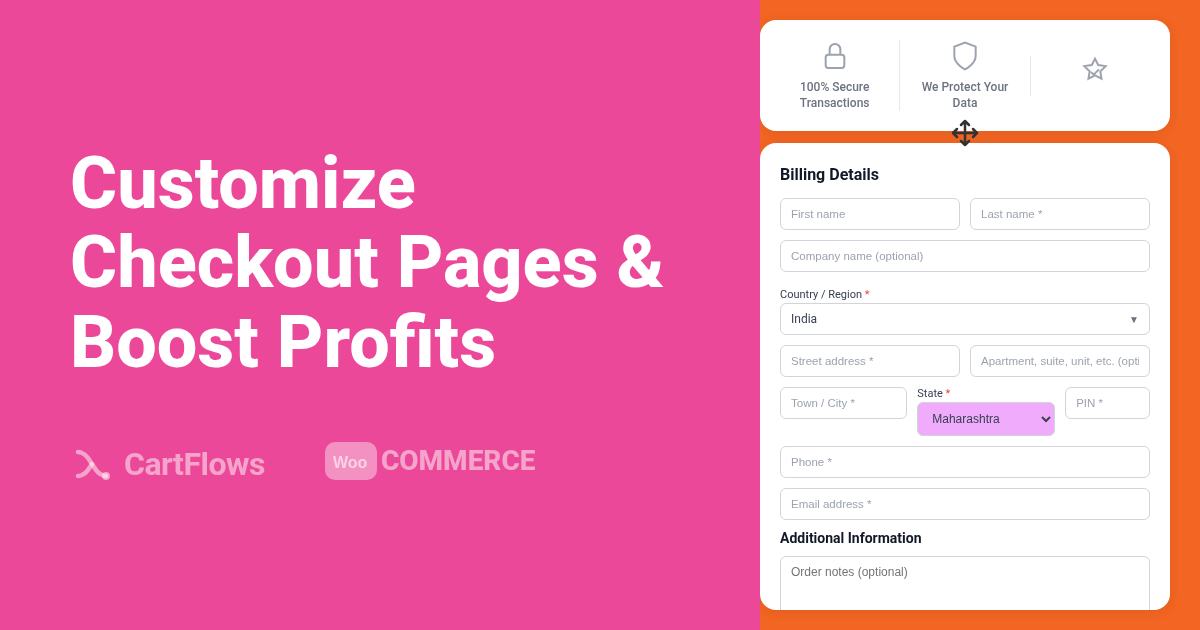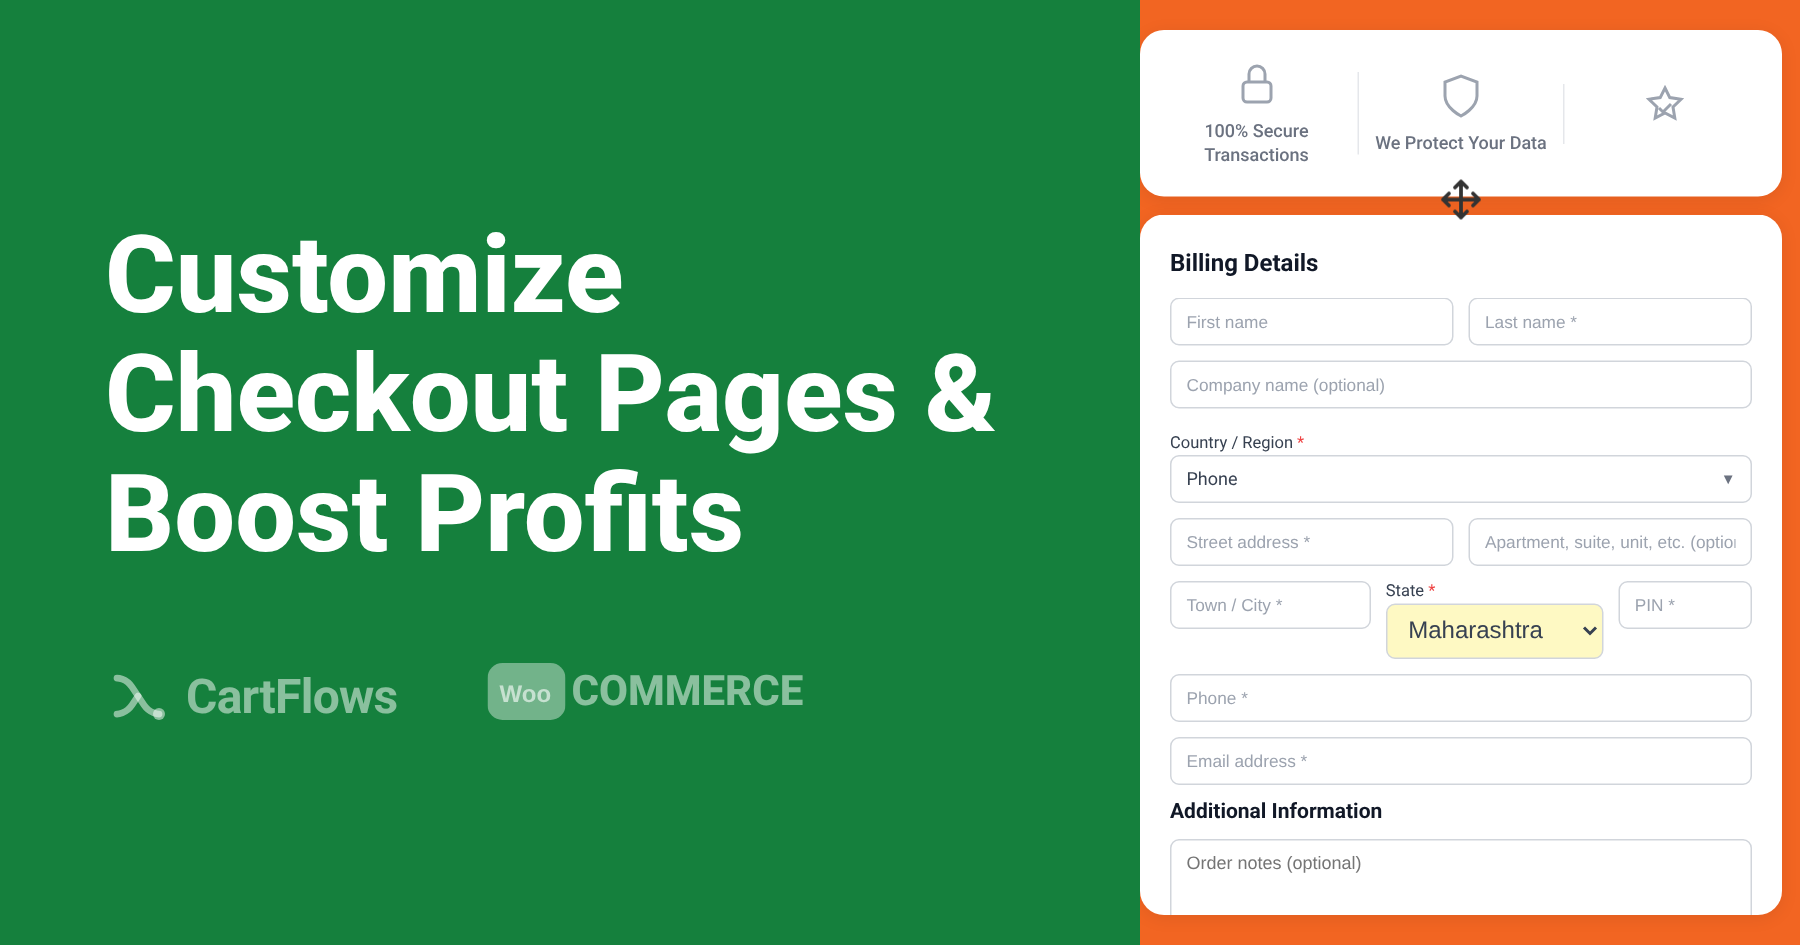--- a/index.html
+++ b/index.html
@@ -6,21 +6,21 @@
     body {
       width: 1200px;
       height: 630px;
       overflow: hidden;
       font-family: -apple-system, BlinkMacSystemFont, 'Segoe UI', Roboto, sans-serif;
       display: flex;
     }
 
     
     .left-panel {
-      background: #15803d;
+      background: #ec4899;
       width: 760px;
       height: 630px;
       display: flex;
       flex-direction: column;
       justify-content: center;
       padding: 60px 70px;
       position: relative;
     }
 
     .hero-title {
@@ -62,21 +62,21 @@
     }
 
     
     .right-panel {
       background: #F26522;
       flex: 1;
       height: 630px;
       display: flex;
       flex-direction: column;
       align-items: flex-end;
-      padding: 20px 12px 20px 0;
+      padding: 20px 30px 20px 0;
       gap: 12px;
       overflow: hidden;
     }
 
     
     .trust-card {
       background: #ffffff;
       border-radius: 16px;
       padding: 20px 10px;
       display: flex;
@@ -169,23 +169,23 @@
       color: #374151;
       display: block;
       margin-bottom: 2px;
     }
 
     .form-select {
       width: 100%;
       border: 1.5px solid #d1d5db;
       border-radius: 6px;
       padding: 8px 10px;
-      font-size: 16px;
-      color: #374151;
-      background: #fef9c3;
+      font-size: 12px;
+      color: #374151;
+      background: #f0abfc;
       outline: none;
       appearance: auto;
     }
 
     .country-field {
       margin-bottom: 10px;
     }
 
     .country-label {
       font-size: 11px;
@@ -306,21 +306,21 @@
 
     <div class="form-row">
       <div class="form-field">
         <input class="form-input" type="text" placeholder="Company name (optional)" readonly="" style="">
       </div>
     </div>
 
     <div class="country-field">
       <span class="country-label">Country / Region <span class="required-star">*</span></span>
       <div class="country-value">
-        <span>Phone</span>
+        <span>India</span>
         <span class="chevron-down">▼</span>
       </div>
     </div>
 
     <div class="form-row">
       <div class="form-field">
         <input class="form-input" type="text" placeholder="Street address *" readonly="" style="">
       </div>
       <div class="form-field">
         <input class="form-input" type="text" placeholder="Apartment, suite, unit, etc. (optional)" readonly="" style="">

